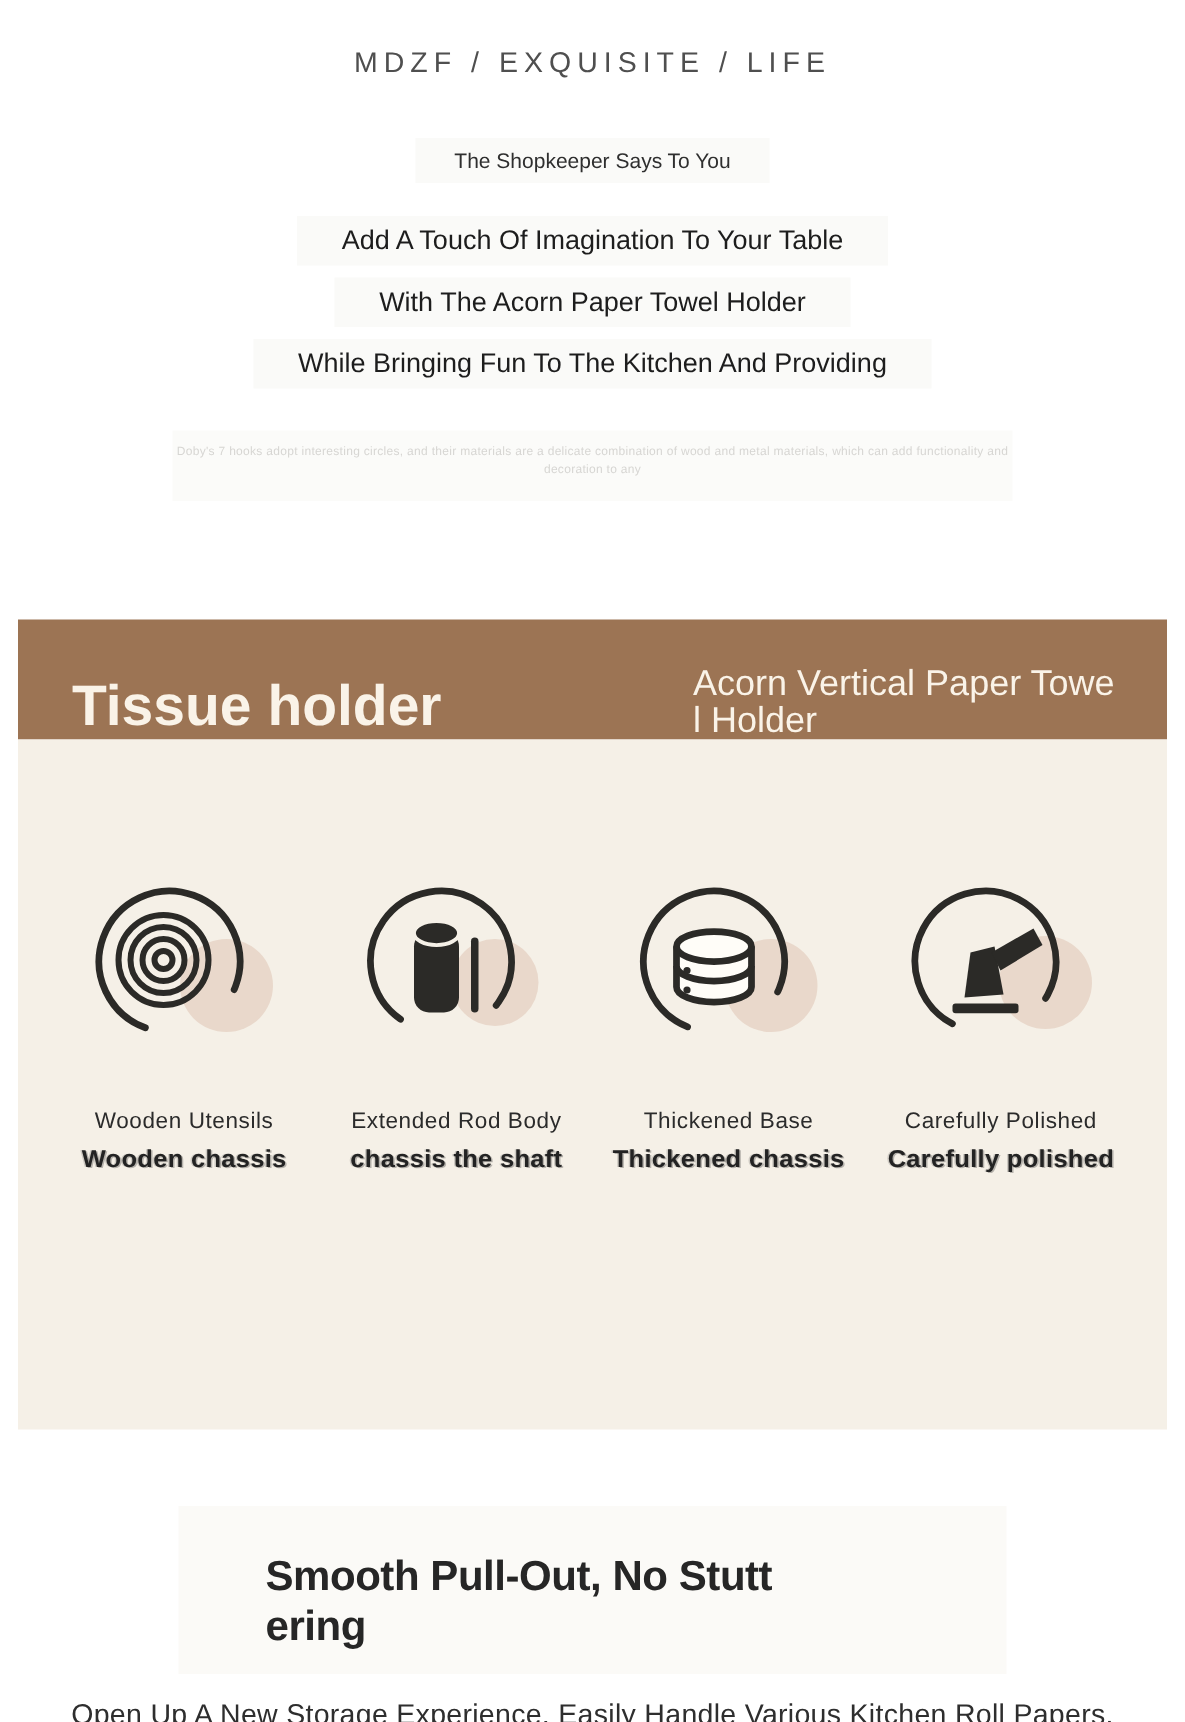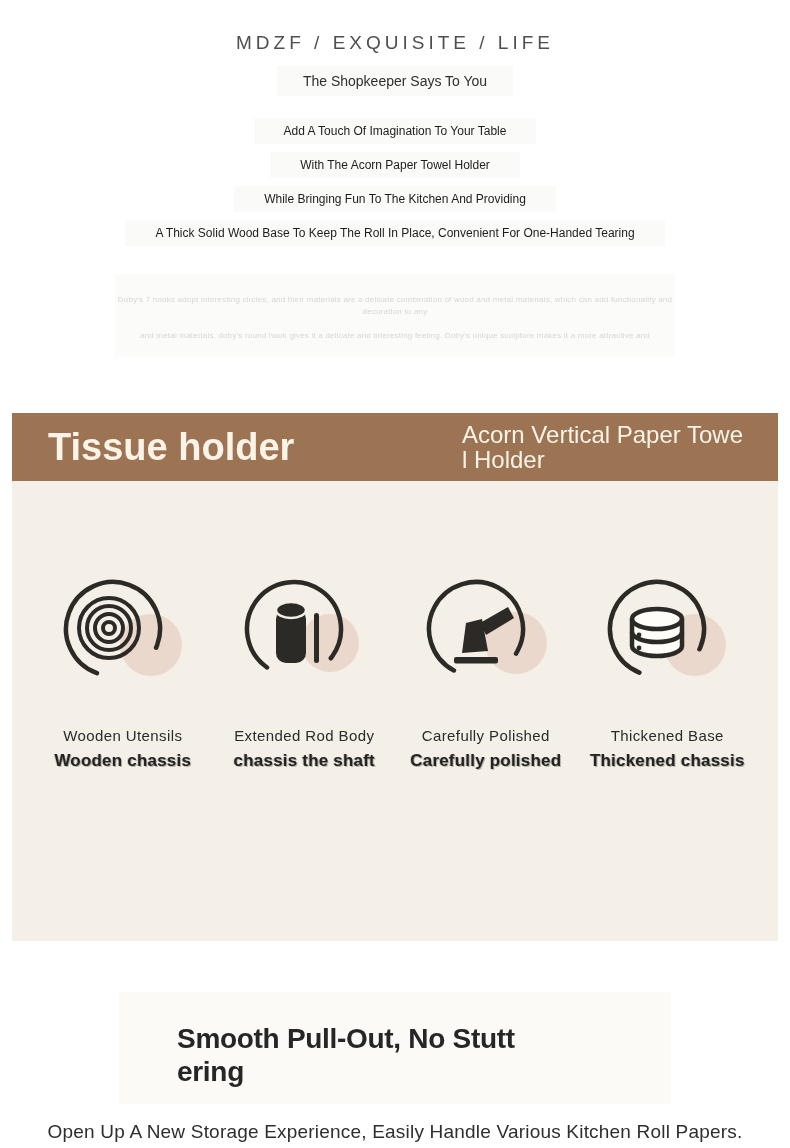--- a/index.html
+++ b/index.html
@@ -9,34 +9,34 @@
     overflow:hidden;
   }
   .page{width:790px;height:1148px;position:relative;background:#fff;}
 
   
   .top{height:413px;box-sizing:border-box;padding-top:32px;text-align:center;}
   .brand-title{
     margin:0;font-size:19px;font-weight:500;color:#4f4f4f;
     letter-spacing:4px;
   }
-  .shopkeeper{margin:12px 0 0 0;font-size:14px;color:#2f2f2f;}
+  .shopkeeper{margin:38px 0 0 0;font-size:14px;color:#2f2f2f;}
   .soft{background:#fafaf8;display:inline-block;padding:7px 26px;}
   .intro{margin-top:22px;}
-  .intro p{margin:0 0 8px 0;font-size:12px;color:#1d1d1d;}
+  .intro p{margin:0 0 8px 0;font-size:18px;color:#1d1d1d;}
   .intro .soft{padding:6px 30px;}
   .fineprint{margin:28px auto 0 auto;width:560px;background:#fbfbf9;padding:8px 0 6px 0;}
   .fineprint p{
-    margin:12px 0 9px 0;font-size:8px;color:#d7d6d3;letter-spacing:.2px;line-height:12px;
+    margin:0 0 9px 0;font-size:8px;color:#d7d6d3;letter-spacing:.2px;line-height:12px;
   }
 
   
   .banner{
-    margin:0 12px;height:68px;background:var(--banner_bg,#9c7454);
-    display:flex;align-items:center;justify-content:space-between;
+    margin:0 12px;height:80px;background:var(--banner_bg,#9c7454);
+    display:flex;align-items:flex-end;justify-content:space-between;
     box-sizing:border-box;padding:0 30px 0 36px;
   }
   .banner-title{
     font-size:38px;font-weight:700;color:var(--banner_text,#faf3e8);
     letter-spacing:0;
   }
   .banner-subtitle{
     width:286px;font-size:24px;line-height:25px;color:var(--banner_text,#faf3e8);
     white-space:pre-line;text-align:left;
   }
@@ -81,25 +81,23 @@
 
   <section class="top">
     <h1 class="brand-title">MDZF / EXQUISITE / LIFE</h1>
     <p class="shopkeeper">
       <span class="soft">The Shopkeeper Says To You</span>
     </p>
     <div class="intro">
       <p><span class="soft">Add A Touch Of Imagination To Your Table</span></p>
       <p><span class="soft">With The Acorn Paper Towel Holder</span></p>
       <p><span class="soft">While Bringing Fun To The Kitchen And Providing</span></p>
-      <p><span class="soft">A Thick Solid Wood Base To Keep The Roll In Place, Convenient For One-Handed Tearing</span></p>
     </div>
     <div class="fineprint">
       <p>Doby's 7 hooks adopt interesting circles, and their materials are a delicate combination of wood and metal materials, which can add functionality and decoration to any</p>
-      <p>and metal materials, doby's round hook gives it a delicate and interesting feeling. Doby's unique sculpture makes it a more attractive and</p>
     </div>
   </section>
 
   <section class="banner">
     <div class="banner-title">Tissue holder</div>
     <div class="banner-subtitle">Acorn Vertical Paper Towe
 l Holder</div>
   </section>
 
   <section class="features">
@@ -124,43 +122,43 @@
         <rect x="34" y="32" width="30" height="54" rx="10" fill="#2b2a27"></rect>
         <ellipse cx="49" cy="33" rx="15" ry="8" fill="#2b2a27" stroke="#f5f0e7" stroke-width="2.5"></ellipse>
         <rect x="72" y="36" width="5" height="50" rx="2.5" fill="#2b2a27"></rect>
       </svg>
       <div class="f-label">Extended Rod Body</div>
       <div class="f-sublabel">chassis the shaft</div>
     </div>
 
     <div class="feature">
       <svg width="124" height="124" viewBox="0 0 124 124">
-        <circle cx="92" cy="66" r="31" fill="#e9d8cb"></circle>
-        <circle cx="52" cy="52" r="47" fill="none" stroke="#2b2a27" stroke-width="4.5" pathLength="100" stroke-dasharray="76 24" stroke-linecap="round" transform="rotate(118 52 52)"></circle>
-        <path d="M42 46 L58 42 L64 74 L38 76 Z" fill="#2b2a27"></path>
-        <path d="M56 46 L84 30 L90 41 L62 58 Z" fill="#2b2a27"></path>
-        <rect x="30" y="80" width="44" height="6.5" rx="2" fill="#2b2a27"></rect>
-      </svg>
-      <div class="f-label">Carefully Polished</div>
-      <div class="f-sublabel">Carefully polished</div>
-    </div>
-
-    <div class="feature">
-      <svg width="124" height="124" viewBox="0 0 124 124">
         <circle cx="90" cy="68" r="31" fill="#e9d8cb"></circle>
         <circle cx="52" cy="52" r="47" fill="none" stroke="#2b2a27" stroke-width="4.5" pathLength="100" stroke-dasharray="76 24" stroke-linecap="round" transform="rotate(112 52 52)"></circle>
         <path d="M27 42 v27 a25 10 0 0 0 50 0 v-27 Z" fill="#fffdf8"></path>
         <ellipse cx="52" cy="42" rx="25" ry="10" fill="#fffdf8" stroke="#2b2a27" stroke-width="4.5"></ellipse>
         <path d="M27 42 v27 a25 10 0 0 0 50 0 v-27" fill="none" stroke="#2b2a27" stroke-width="4.5"></path>
         <path d="M27 55 a25 10 0 0 0 50 0" fill="none" stroke="#2b2a27" stroke-width="4.5"></path>
         <circle cx="34" cy="58" r="2.4" fill="#2b2a27"></circle>
         <circle cx="34" cy="71" r="2.4" fill="#2b2a27"></circle>
       </svg>
       <div class="f-label">Thickened Base</div>
       <div class="f-sublabel">Thickened chassis</div>
+    </div>
+
+    <div class="feature">
+      <svg width="124" height="124" viewBox="0 0 124 124">
+        <circle cx="92" cy="66" r="31" fill="#e9d8cb"></circle>
+        <circle cx="52" cy="52" r="47" fill="none" stroke="#2b2a27" stroke-width="4.5" pathLength="100" stroke-dasharray="76 24" stroke-linecap="round" transform="rotate(118 52 52)"></circle>
+        <path d="M42 46 L58 42 L64 74 L38 76 Z" fill="#2b2a27"></path>
+        <path d="M56 46 L84 30 L90 41 L62 58 Z" fill="#2b2a27"></path>
+        <rect x="30" y="80" width="44" height="6.5" rx="2" fill="#2b2a27"></rect>
+      </svg>
+      <div class="f-label">Carefully Polished</div>
+      <div class="f-sublabel">Carefully polished</div>
     </div>
 
   </section>
 
   <section class="pullout">
     <div class="headline-band">
       <h2>Smooth Pull-Out, No Stutt
 ering</h2>
     </div>
     <p class="pull-sub">Open Up A New Storage Experience, Easily Handle Various Kitchen Roll Papers.</p>

